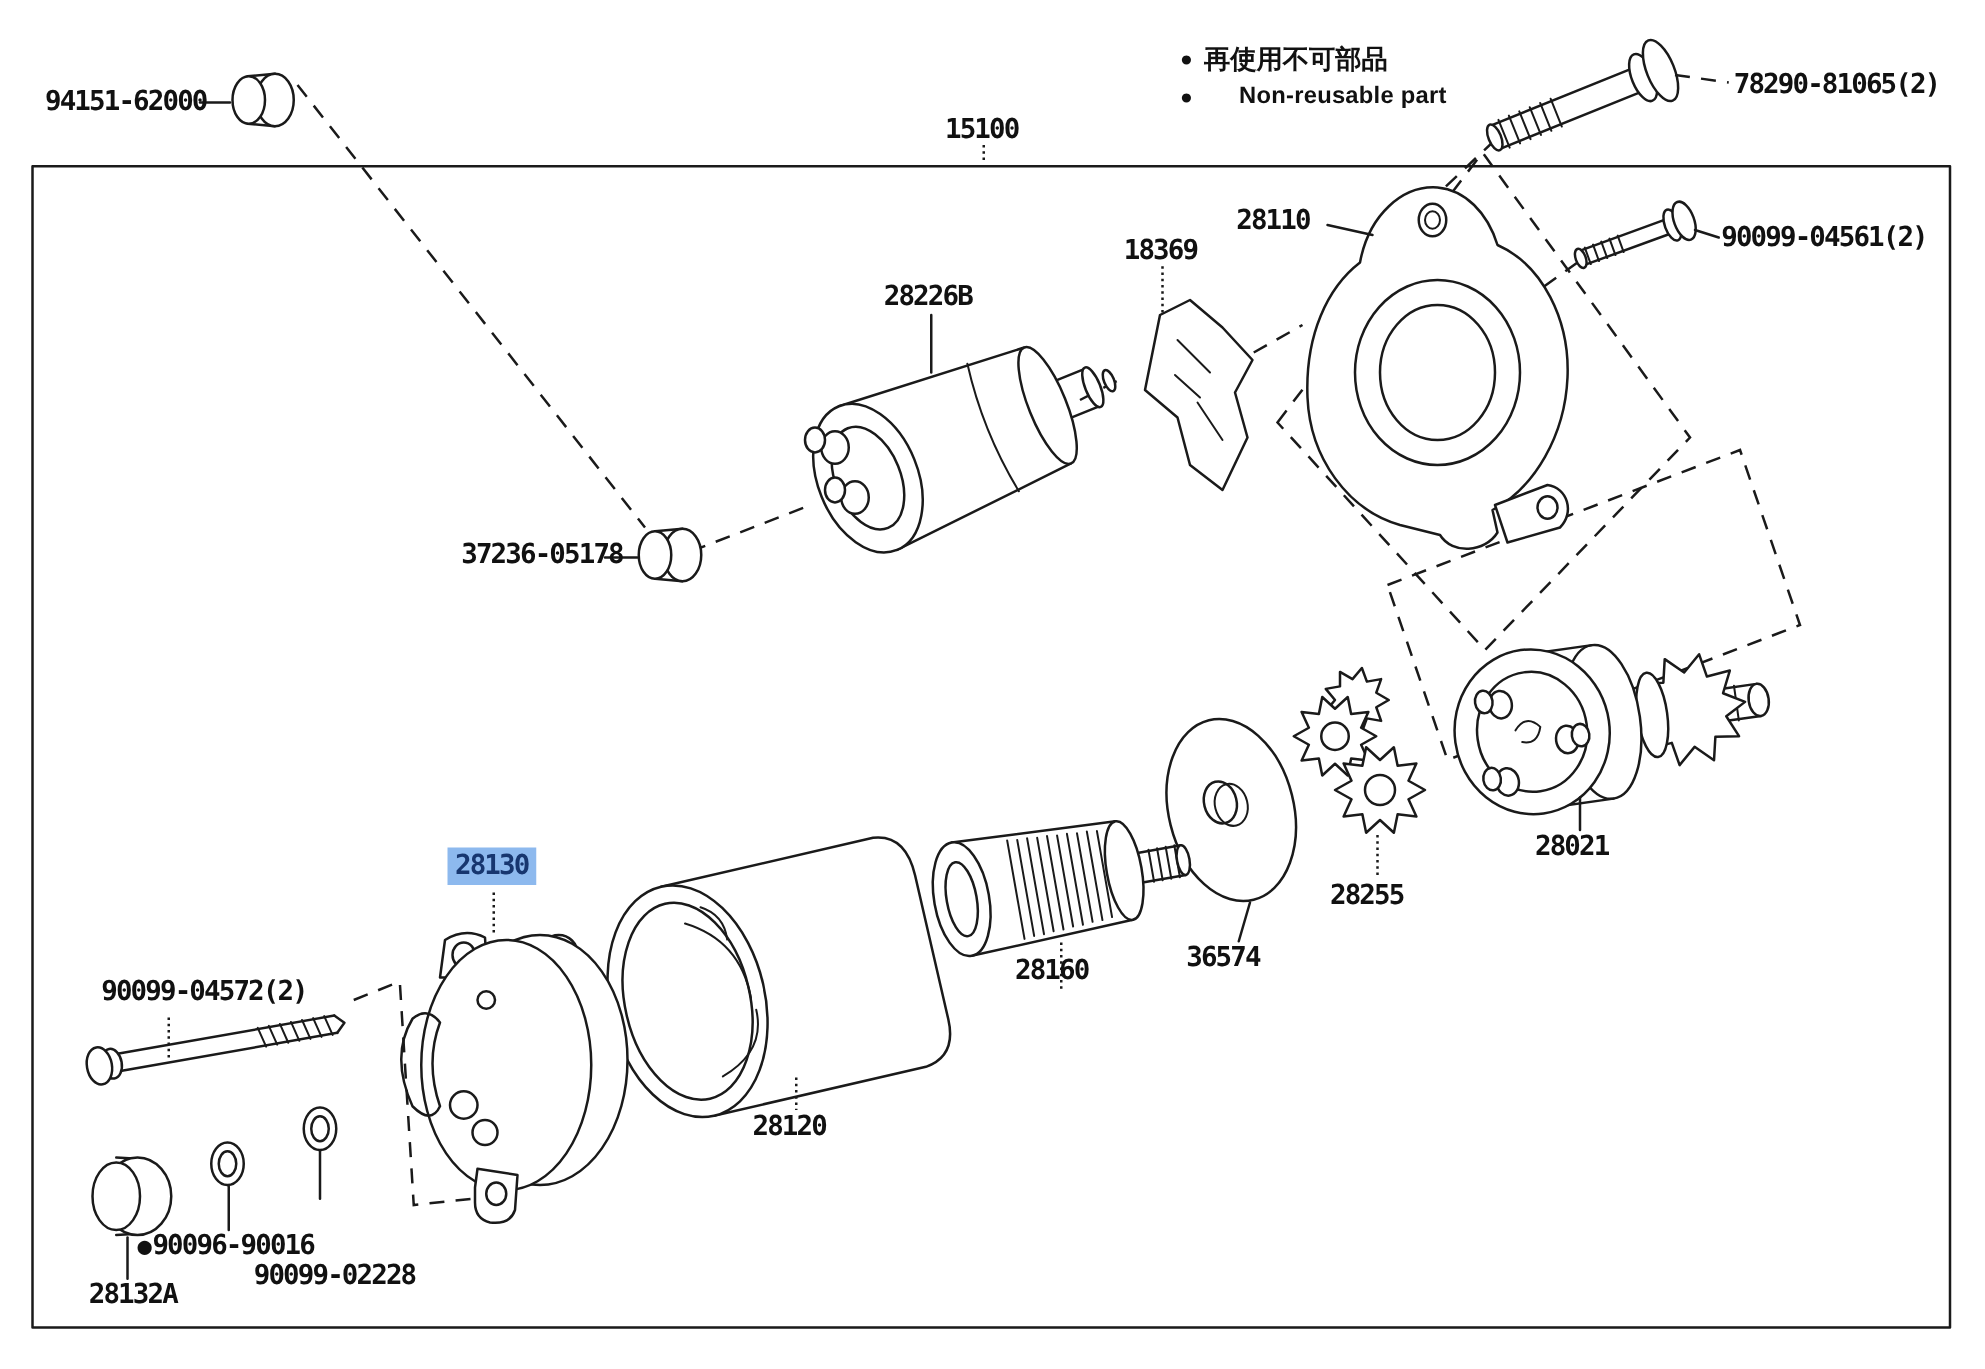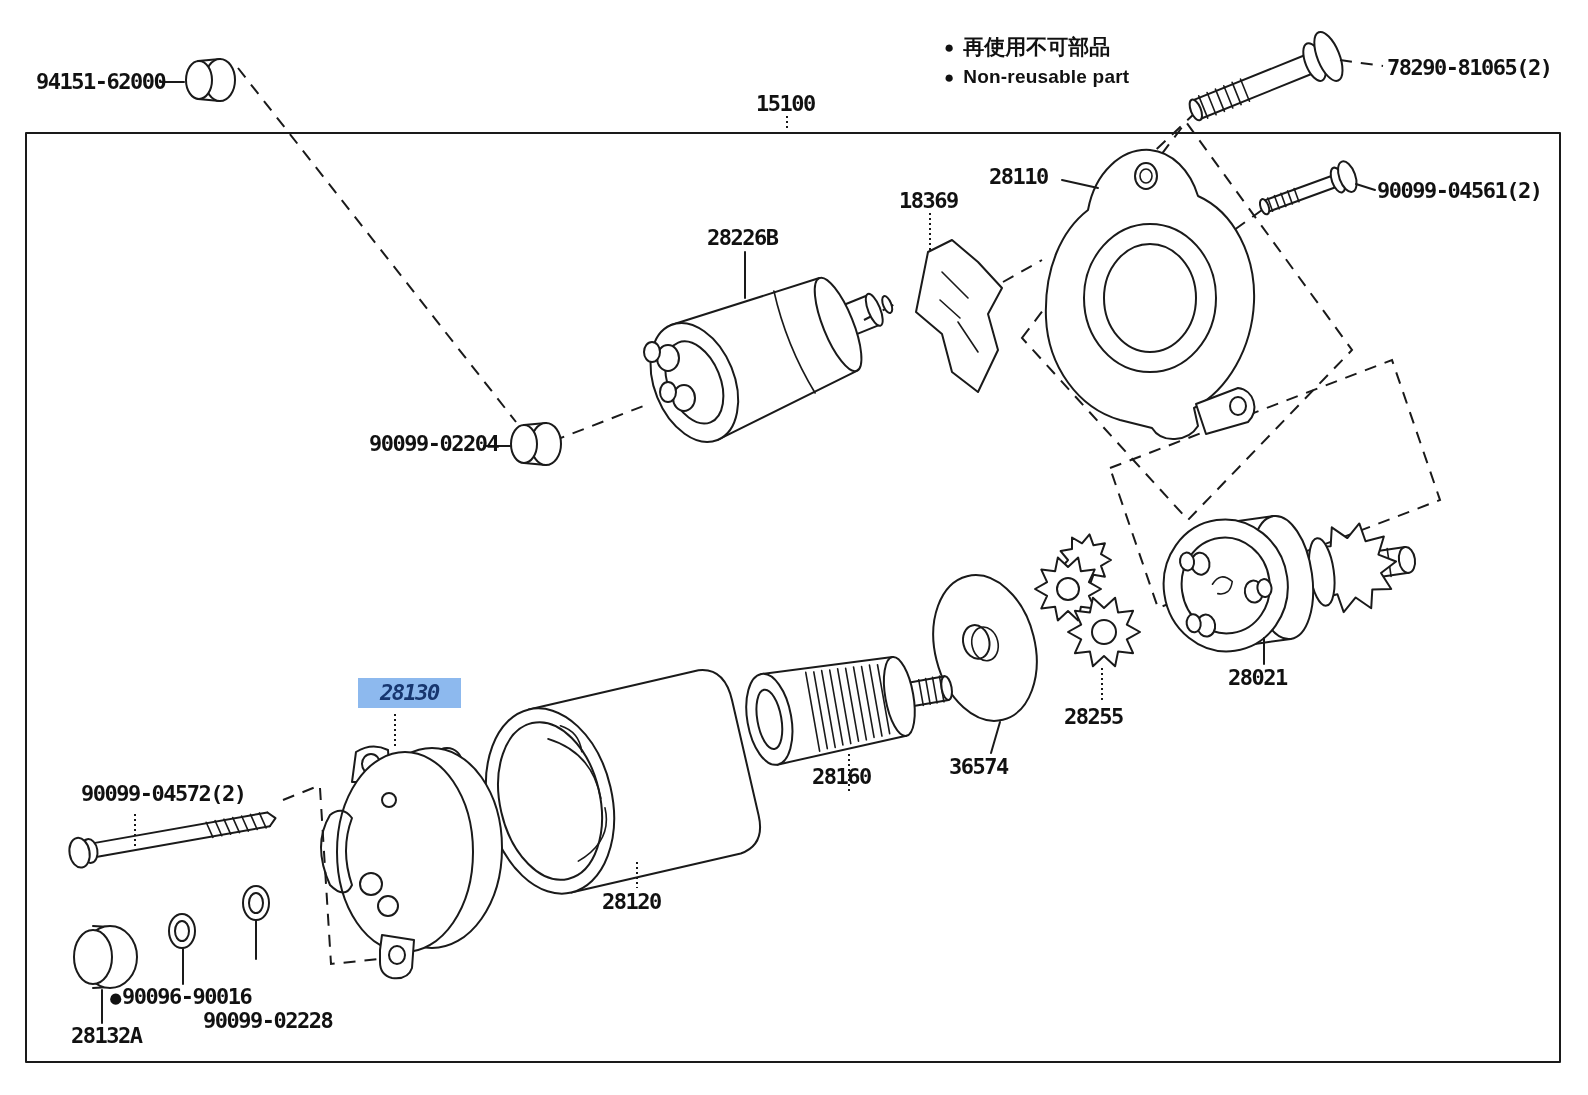--- a/index.html
+++ b/index.html
@@ -8,26 +8,26 @@
   svg{position:absolute;left:0;top:0;}
   svg *{vector-effect:non-scaling-stroke;}
   .ln{fill:#fff;stroke:#1a1a1a;stroke-width:2;stroke-linejoin:round;stroke-linecap:round;}
   .nf{fill:none;stroke:#1a1a1a;stroke-width:2;stroke-linejoin:round;stroke-linecap:round;}
   .thin{stroke-width:1.6;}
   .dash{fill:none;stroke:#1a1a1a;stroke-width:2;stroke-dasharray:12 9;}
   .dot{fill:none;stroke:#1a1a1a;stroke-width:2;stroke-dasharray:2 3;}
   .pl{position:absolute;white-space:nowrap;color:#111;
       font:700 22px "DejaVu Sans Mono","Liberation Mono",monospace;
       letter-spacing:-1.5px;line-height:1;}
-  .hl{background:#8db9ee;color:#17366f;padding:4px 22px;font-style:italic;}
+  .hl{background:#8db9ee;color:#17366f;padding:4px 6px;}
   .legend{position:absolute;left:944px;top:33px;color:#111;}
   .legend .row{display:flex;align-items:center;gap:9px;margin-bottom:5px;}
   .legend .blt{font-size:17px;line-height:1;}
   .legend .ja{font:700 21px "DejaVu Sans",sans-serif;}
-  .legend .en{font:600 19px "Liberation Sans",sans-serif;letter-spacing:0.2px;}
+  .legend .en{font:600 19px "Liberation Sans",sans-serif;letter-spacing:0.2px;margin-left:28px;}
   .figcode{position:absolute;left:1493px;top:1068px;
       font:700 21px "Liberation Serif",serif;letter-spacing:1px;color:#111;margin-top:32px;}
   .bdot{font-size:19px;margin-right:2px;}
 </style>
 </head>
 <body>
 
 <div class="canvas">
 
 <svg width="1588" height="1095" viewBox="0 0 1588 1095">
@@ -284,21 +284,21 @@
   </div>
 </div>
 
 <div class="pl" style="left:36px;top:71px">94151-62000</div>
 <div class="pl" style="left:1387px;top:57px">78290-81065(2)</div>
 <div class="pl" style="left:1377px;top:180px">90099-04561(2)</div>
 <div class="pl" style="left:989px;top:166px">28110</div>
 <div class="pl" style="left:899px;top:190px">18369</div>
 <div class="pl" style="left:707px;top:227px">28226B</div>
 <div class="pl" style="left:756px;top:93px">15100</div>
-<div class="pl" style="left:369px;top:433px">90099-02204</div>
+<div class="pl" style="left:369px;top:433px">37236-05178</div>
 <div class="pl" style="left:1228px;top:667px">28021</div>
 <div class="pl" style="left:1064px;top:706px">28255</div>
 <div class="pl" style="left:949px;top:756px">36574</div>
 <div class="pl" style="left:812px;top:766px">28160</div>
 <div class="pl hl" style="left: 358px; top: 678px; background: rgb(141, 185, 238); color: rgb(23, 54, 111);">28130</div>
 <div class="pl" style="left:81px;top:783px">90099-04572(2)</div>
 <div class="pl" style="left:602px;top:891px">28120</div>
 <div class="pl" style="left:203px;top:1010px">90099-02228</div>
 <div class="pl" style="left:110px;top:986px">
   <span class="bdot">●</span><span>90096-90016</span>

